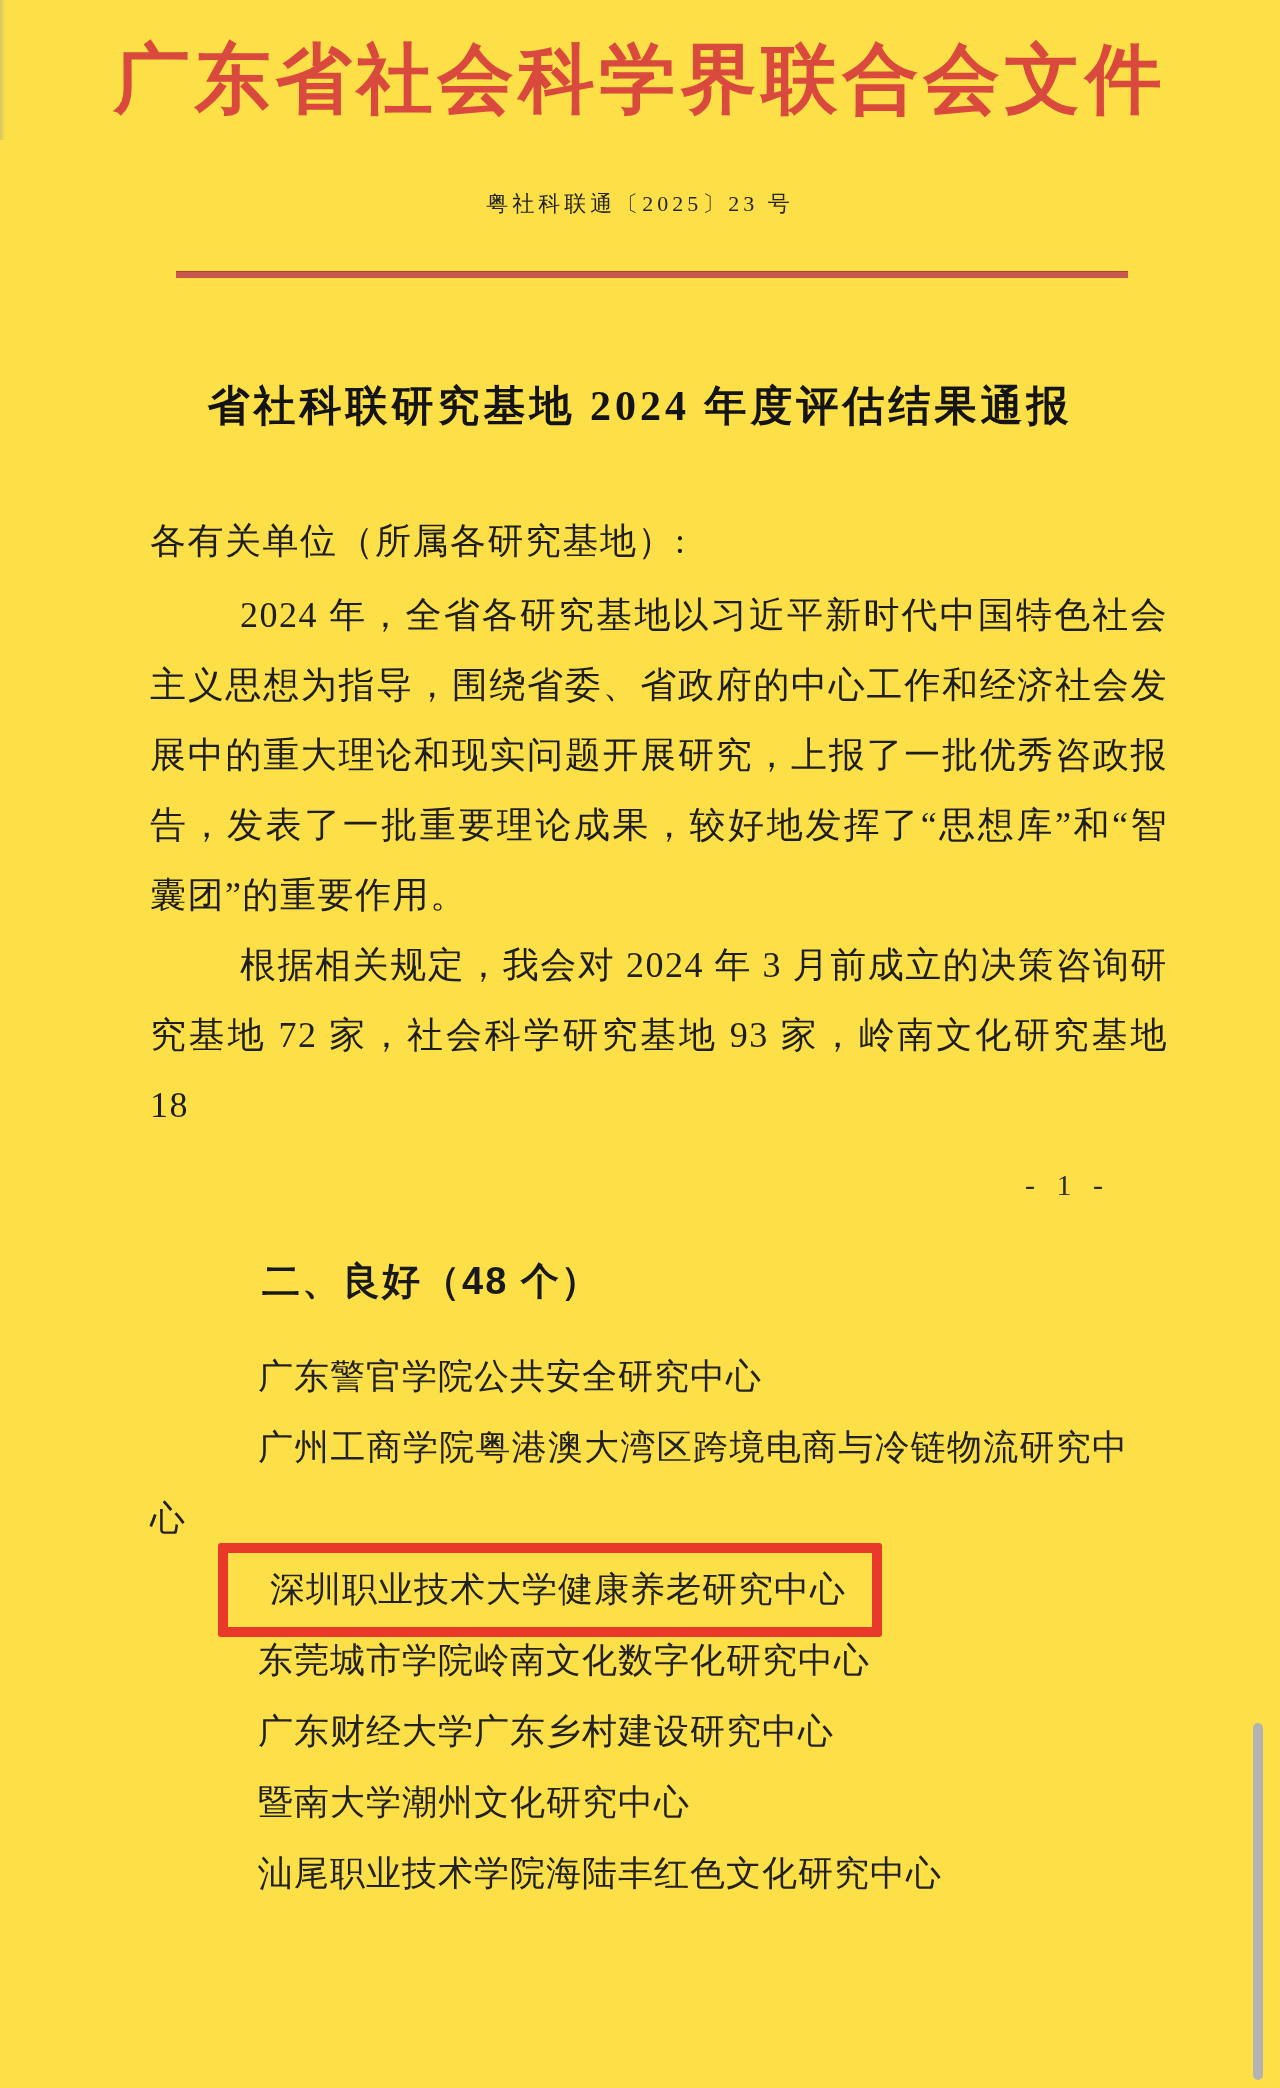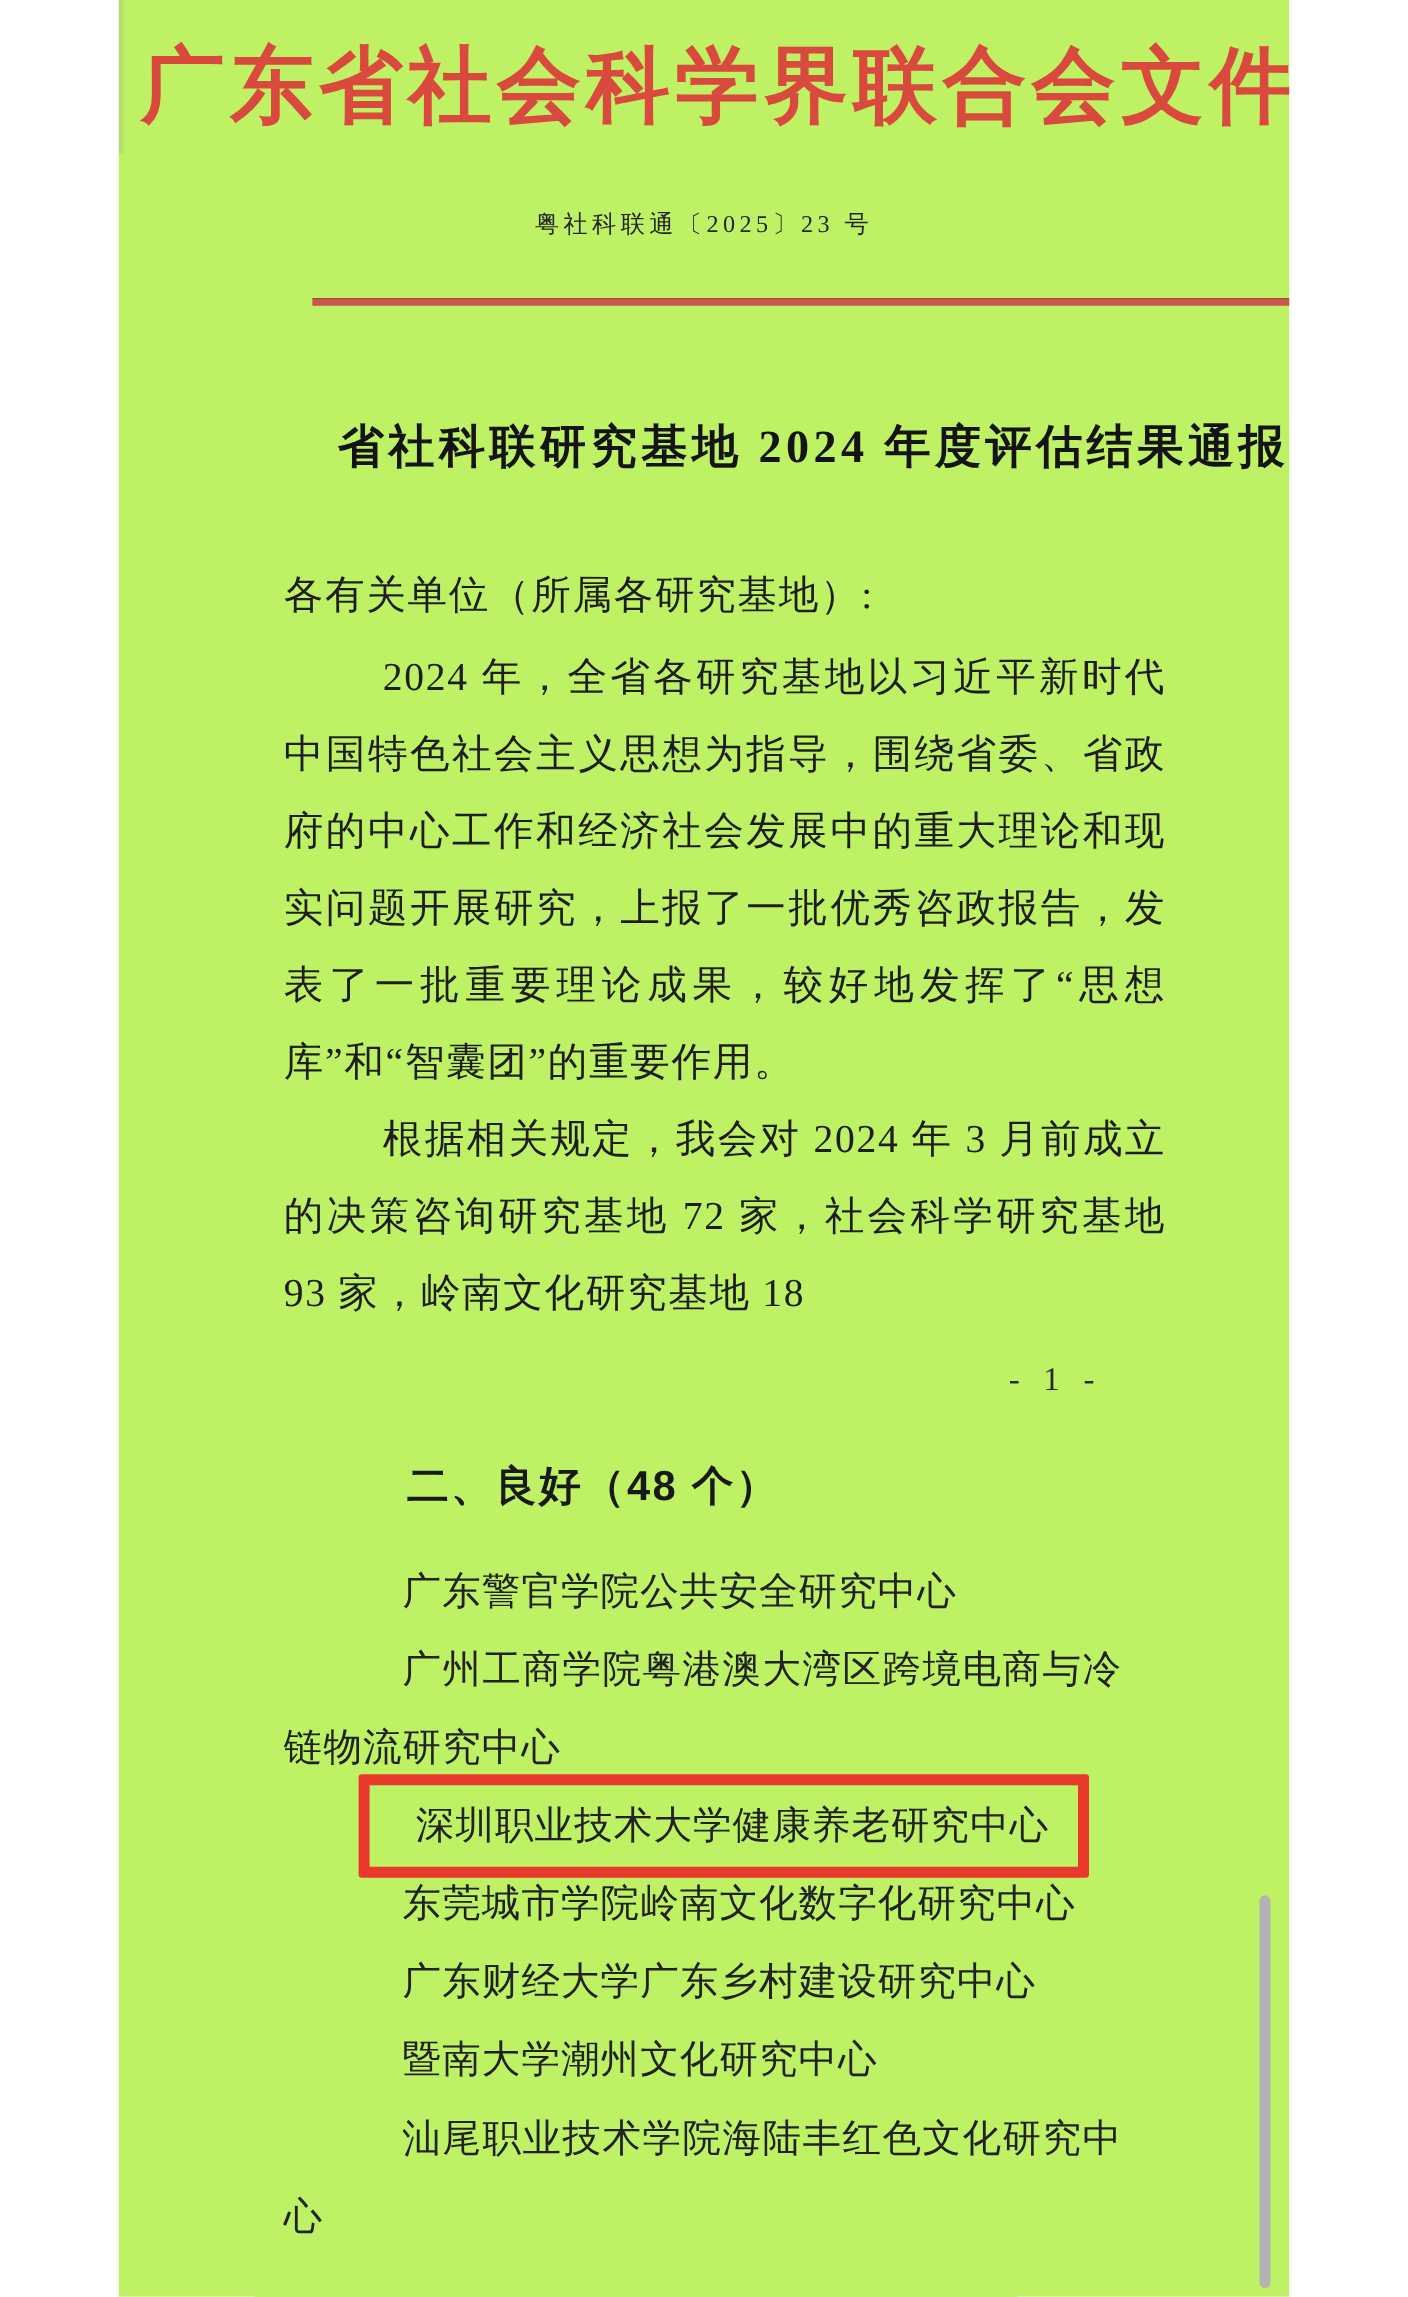--- a/index.html
+++ b/index.html
@@ -2,24 +2,24 @@
 <html><head>
 <meta charset="utf-8">
 <style>
   html, body {
     margin: 0;
     padding: 0;
     background: #ffffff;
   }
   .page {
     position: relative;
-    width: 1064px;
+    width: 1280px;
     height: 2088px;
     margin: 0 auto;
-    background: #bef264;
+    background: #fde047;
     overflow: hidden;
     font-family: "Liberation Serif", "DejaVu Serif", serif;
     color: #1e1e20;
   }
   
   .page::before {
     content: "";
     position: absolute;
     left: 0; top: 0;
     width: 6px; height: 140px;
@@ -49,21 +49,21 @@
   .red-rule {
     width: 952px;
     height: 6px;
     margin: 52px 0 0 176px;
     background: #c9574e;
     border-top: 1px solid #a8423a;
   }
 
   .doc-title {
     margin-top: 100px;
-    text-align: right;
+    text-align: center;
     font-size: 42px;
     font-weight: bold;
     letter-spacing: 4px;
     color: #141416;
   }
 
   .body-col {
     margin: 72px 112px 0 150px; 
     font-size: 36px;
     line-height: 70px;

